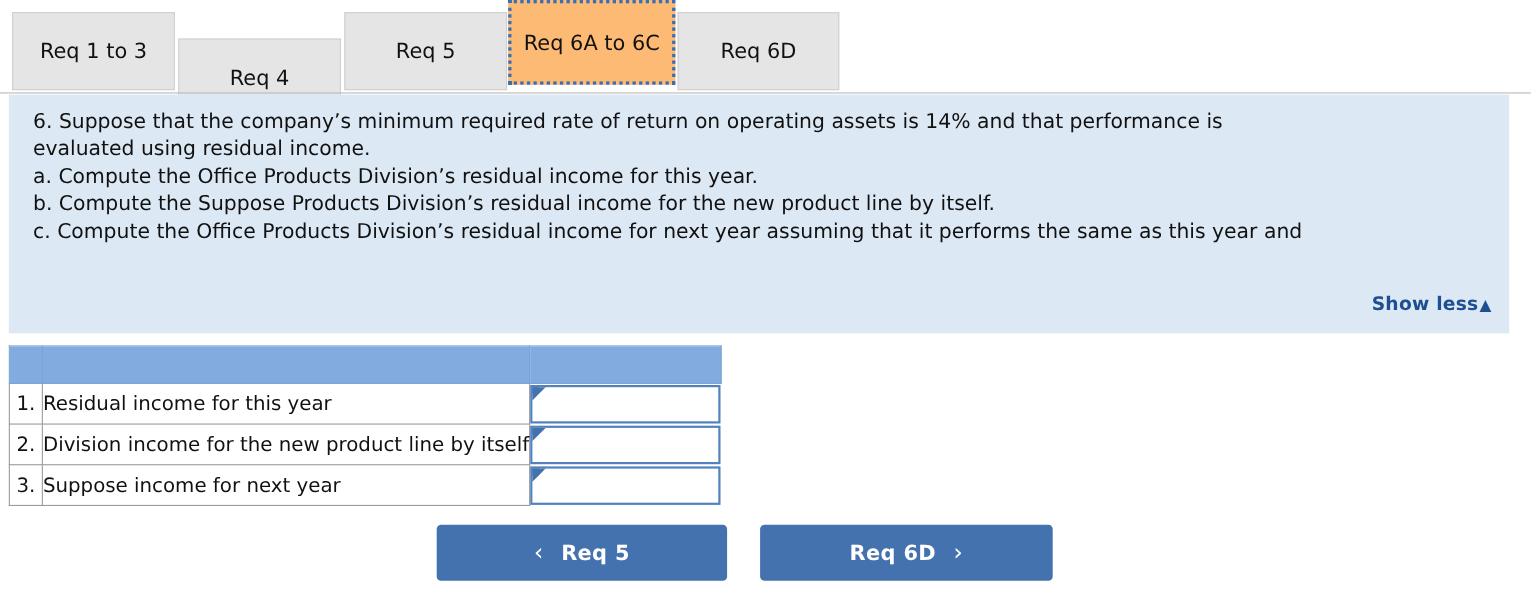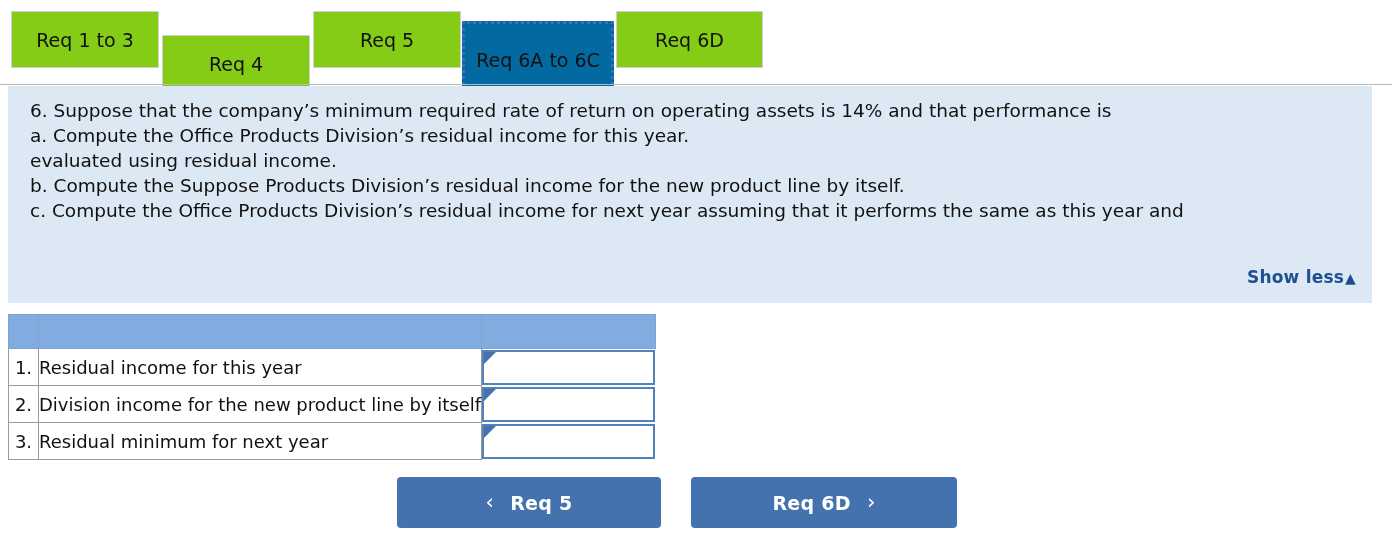--- a/index.html
+++ b/index.html
@@ -21,36 +21,36 @@
     position: absolute;
     left: 0;
     top: 0;
     width: 1392px;
     height: 85px;
     box-sizing: border-box;
   }
   .tab {
     position: absolute;
     top: 11px;
-    height: 57px;
-    box-sizing: border-box;
-    background: #84cc16;
+    height: 71px;
+    box-sizing: border-box;
+    background: #e5e5e5;
     border: 1px solid #cfcfcf;
     display: flex;
     align-items: center;
     justify-content: center;
     font-size: 19px;
     color: #111111;
     white-space: nowrap;
     cursor: pointer;
   }
   .tab.active {
-    background: #0369a1;
+    background: #fdba74;
     border: 3px dotted #3b6fb5;
-    top: 21px;
+    top: 0;
     height: 77px;
   }
   .tab-underline {
     position: absolute;
     left: 0;
     top: 84px;
     width: 1392px;
     height: 1px;
     background: #b9b9b9;
   }
@@ -219,22 +219,22 @@
       <span>Req 6A to 6C</span>
     </div>
   <div class="tab" style="left:616px; width:147px;">
       <span>Req 6D</span>
     </div>
   <div class="tab-underline"></div>
 </div>
 
 <div class="instructions">
   <p>6. Suppose that the company’s minimum required rate of return on operating assets is 14% and that performance is</p>
+  <p>evaluated using residual income.</p>
   <p>a. Compute the Office Products Division’s residual income for this year.</p>
-  <p>evaluated using residual income.</p>
   <p>b. Compute the Suppose Products Division’s residual income for the new product line by itself.</p>
   <p>c. Compute the Office Products Division’s residual income for next year assuming that it performs the same as this year and</p>
 
   <div class="show-less-row">
     <a class="show-less" href="#"><span>Show less</span><span class="caret">▲</span></a>
   </div>
 </div>
 
 <table class="answer-table">
   <tbody>
@@ -261,21 +261,21 @@
       <td class="col-input input-cell">
         <div class="answer-box">
           <span class="marker"></span>
           <input type="text" value="" style="">
         </div>
       </td>
     </tr>
 
     <tr>
       <td class="col-num num-cell">3.</td>
-      <td class="col-label label-cell">Residual minimum for next year</td>
+      <td class="col-label label-cell">Suppose income for next year</td>
       <td class="col-input input-cell">
         <div class="answer-box">
           <span class="marker"></span>
           <input type="text" value="" style="">
         </div>
       </td>
     </tr>
   </tbody>
 </table>
 

